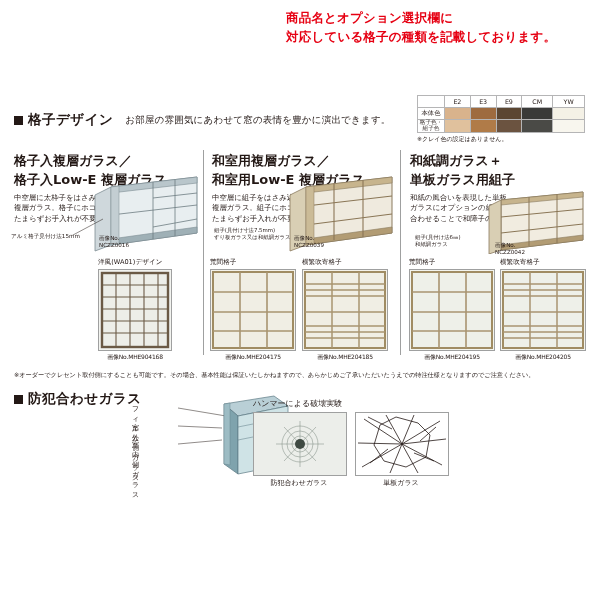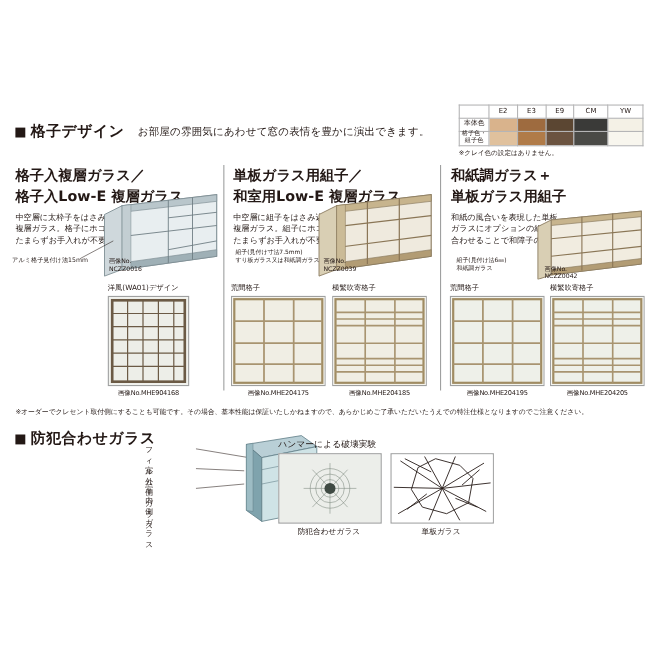--- a/index.html
+++ b/index.html
@@ -61,20 +61,24 @@
   .hammer-title{position:absolute;left:253px;top:398px;font-size:8px;}
   .crack-cap{font-size:7px;text-align:center;}
 
   svg{display:block;}
 </style>
 </head>
 <body>
 
 <div class="page">
 
+  <div class="banner">
+    <div>商品名とオプション選択欄に</div>
+    <div>対応している格子の種類を記載しております。</div>
+  </div>
 
   <div class="sec-head" style="left:14px;top:111px;">
     <span class="sec-sq"></span>
     <span class="sec-title">格子デザイン</span>
     <span class="sec-sub">お部屋の雰囲気にあわせて窓の表情を豊かに演出できます。</span>
   </div>
 
   <div class="swatch-wrap">
     <table class="swatch-tbl">
       <tbody>
@@ -161,21 +165,21 @@
             <line x1="3" y1="51" x2="69" y2="51"></line>
           <line x1="3" y1="63" x2="69" y2="63"></line>
         </g>
       </svg>
     </div>
     <div class="tile-code">画像No.MHE904168</div>
   </div>
 
   <div class="col" style="left:212px;width:185px;">
     <div class="col-title">
-      <span>単板ガラス用組子／</span><br>
+      <span>和室用複層ガラス／</span><br>
       <span>和室用Low-E 複層ガラス</span>
     </div>
     <div class="col-desc" style="white-space:pre-line;width:128px;">中空層に組子をはさみ込んだ
 複層ガラス。組子にホコリが
 たまらずお手入れが不要です。</div>
   </div>
 
   <div style="position:absolute;left:288px;top:175px;">
     <svg width="108" height="78" viewBox="0 0 108 78">
       <polygon points="18,12 104,2 104,58 18,70" fill="#efeade" stroke="#8a7a5e" stroke-width="1"></polygon>

